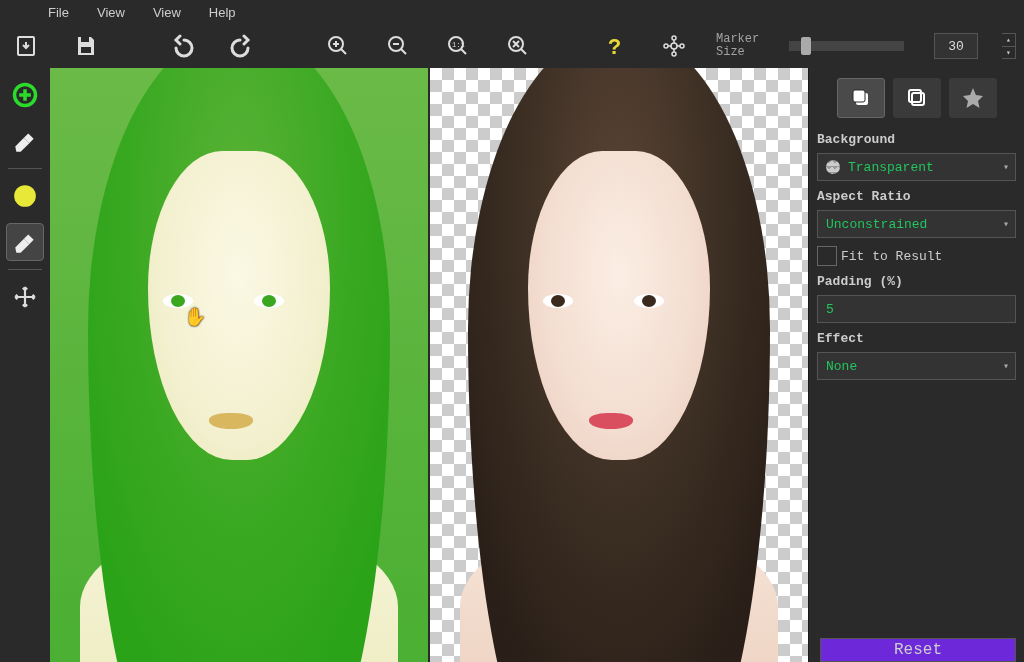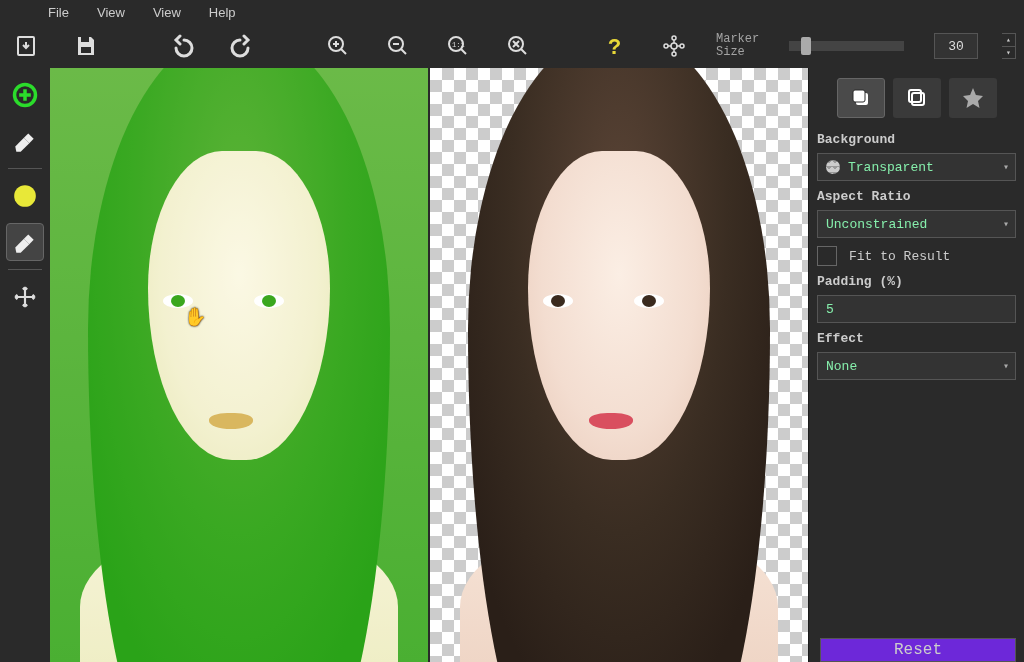--- a/index.html
+++ b/index.html
@@ -216,28 +216,28 @@
     font-family: "Courier New", monospace;
   }
   .select, .num-input {
     background:#333;
     border:1px solid #555;
     height:28px;
     display:flex; align-items:center;
     padding:0 8px;
     position:relative;
     font-family: "Courier New", monospace;
-    color:#86efac;
+    color:#22c55e;
     margin-bottom:4px;
   }
   .select::after {
     content:"▾"; position:absolute; right:6px; color:#aaa; font-size:10px;
   }
   .checkbox-row {
-    display:flex; align-items:center; gap:12px;
+    display:flex; align-items:center; gap:4px;
     margin: 8px 0;
   }
   .checkbox {
     width:20px; height:20px;
     border:1px solid #666; background:#2a2a2a;
   }
   .reset-btn {
     position:absolute; bottom:0; left:820px; right:8px;
     height:24px; background:#6d28d9; border:1px solid #555;
     display:flex;align-items:center;justify-content:center;

